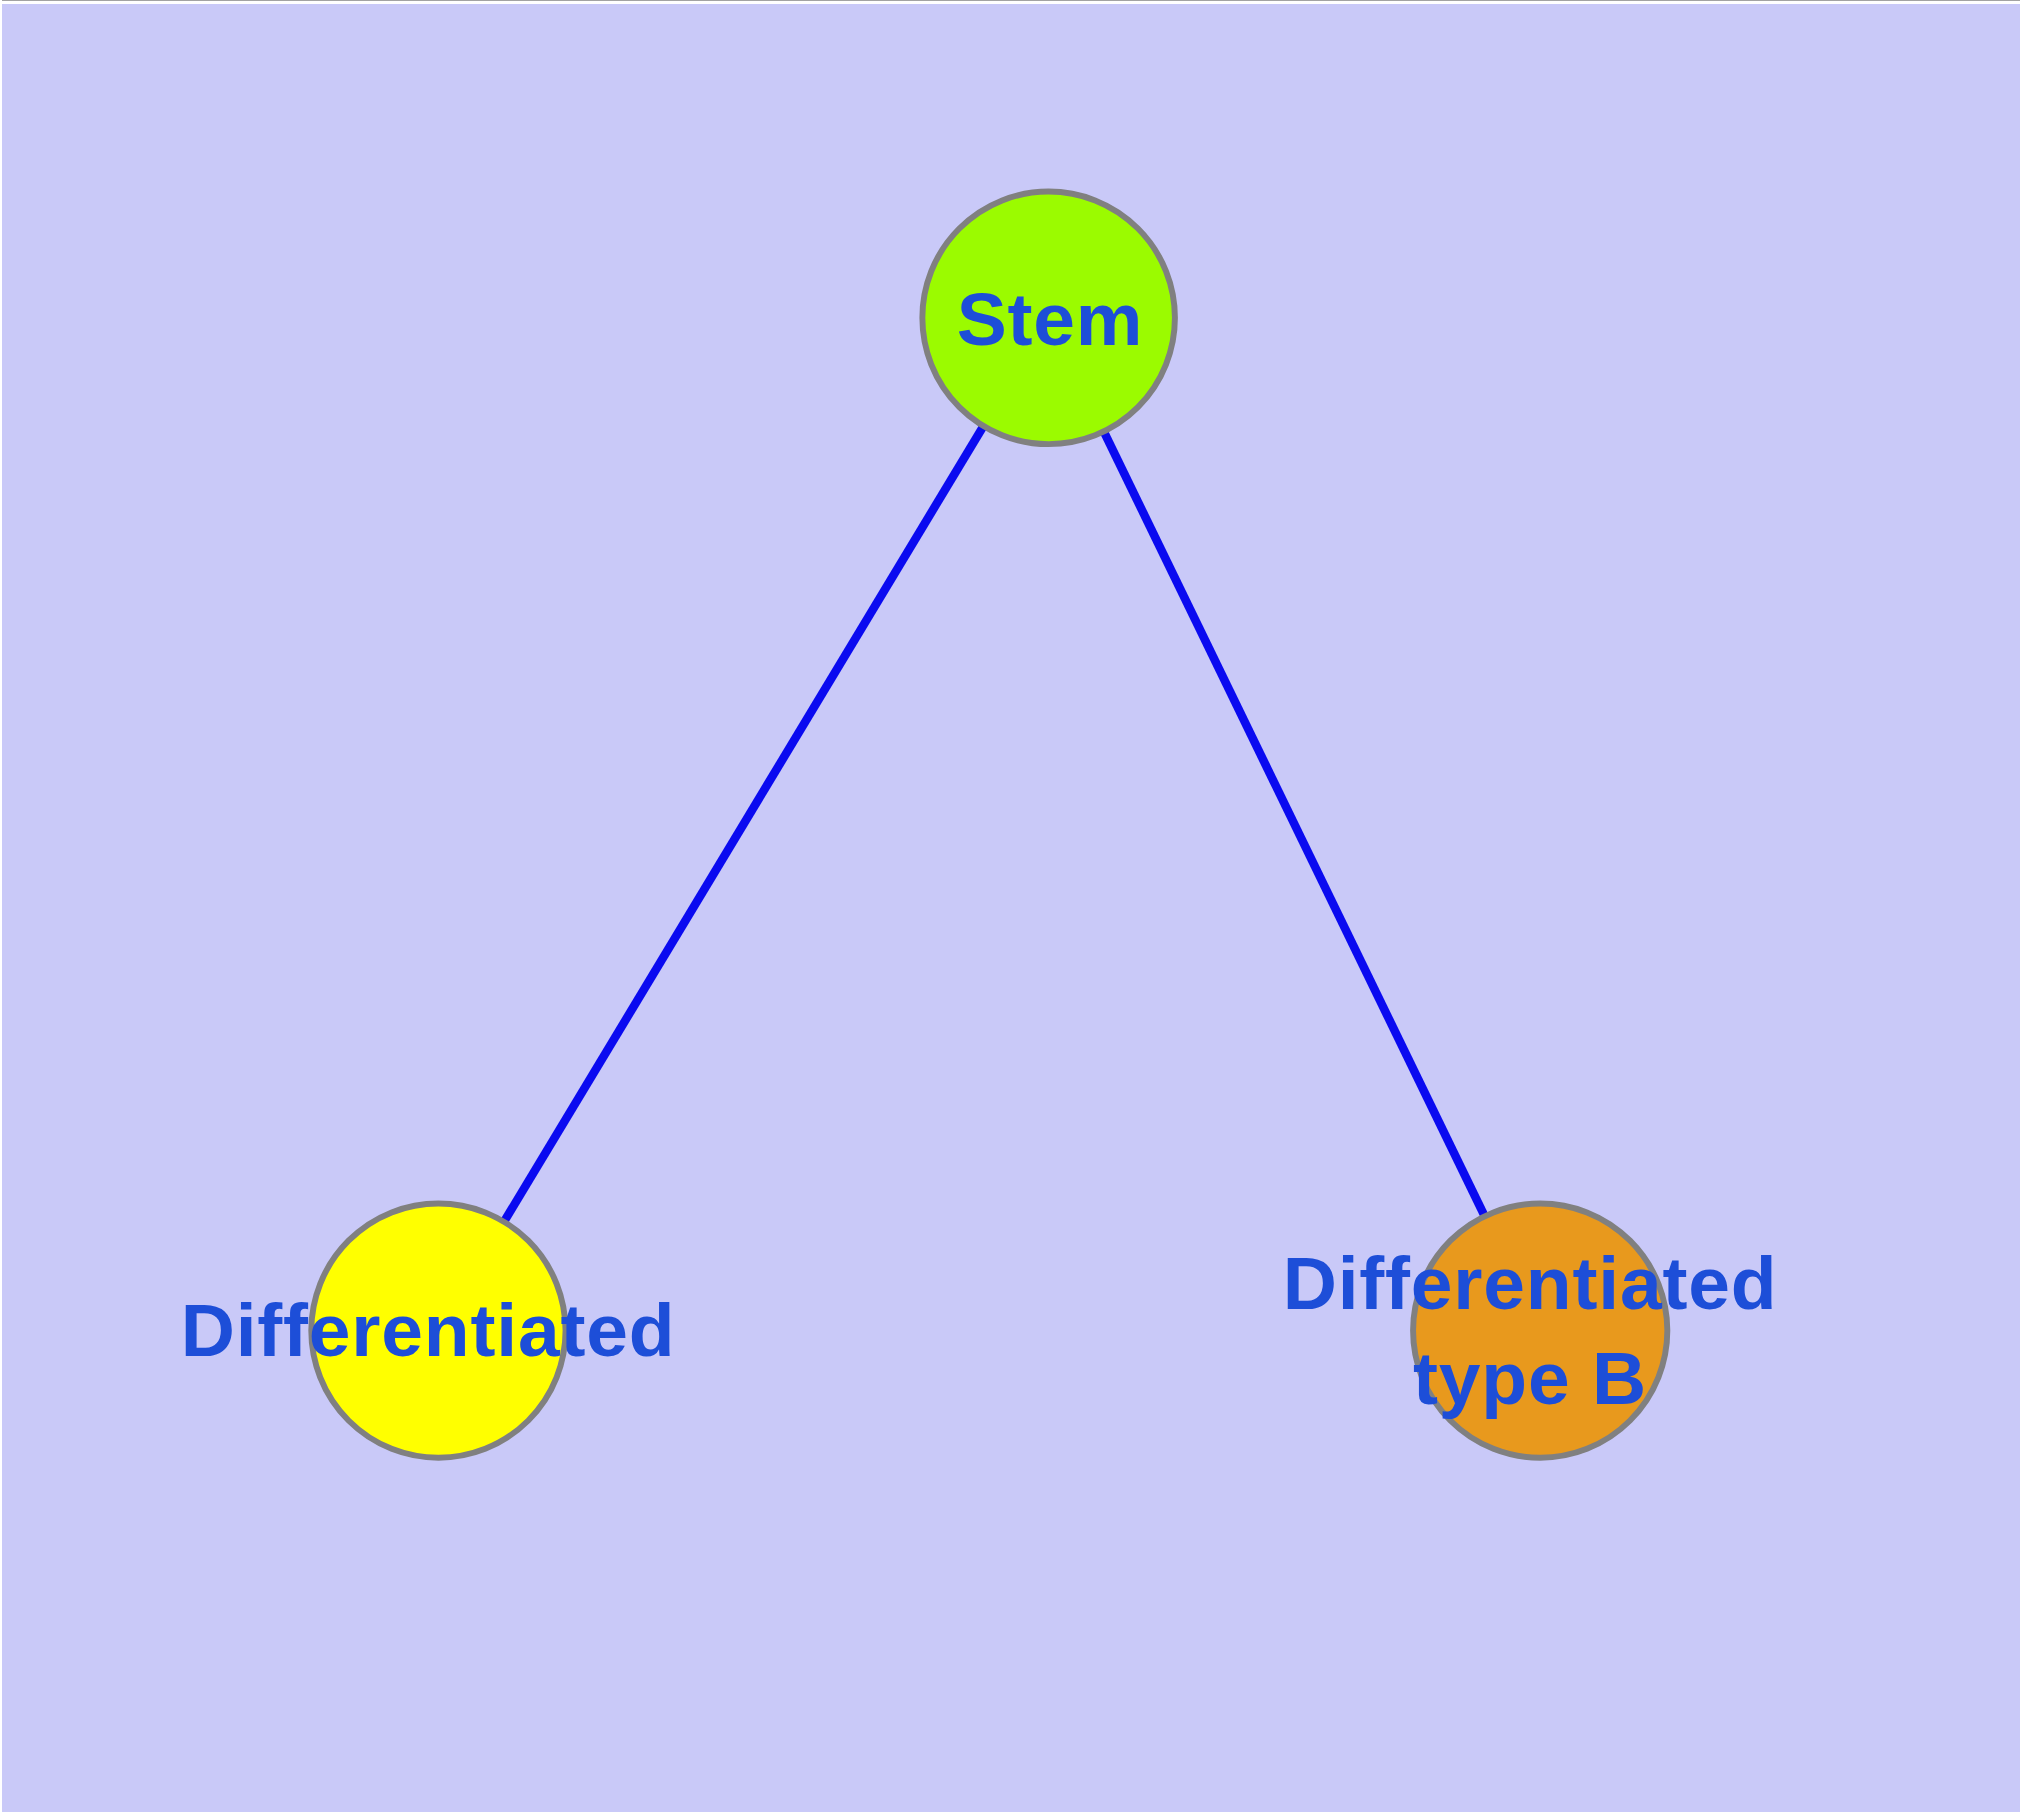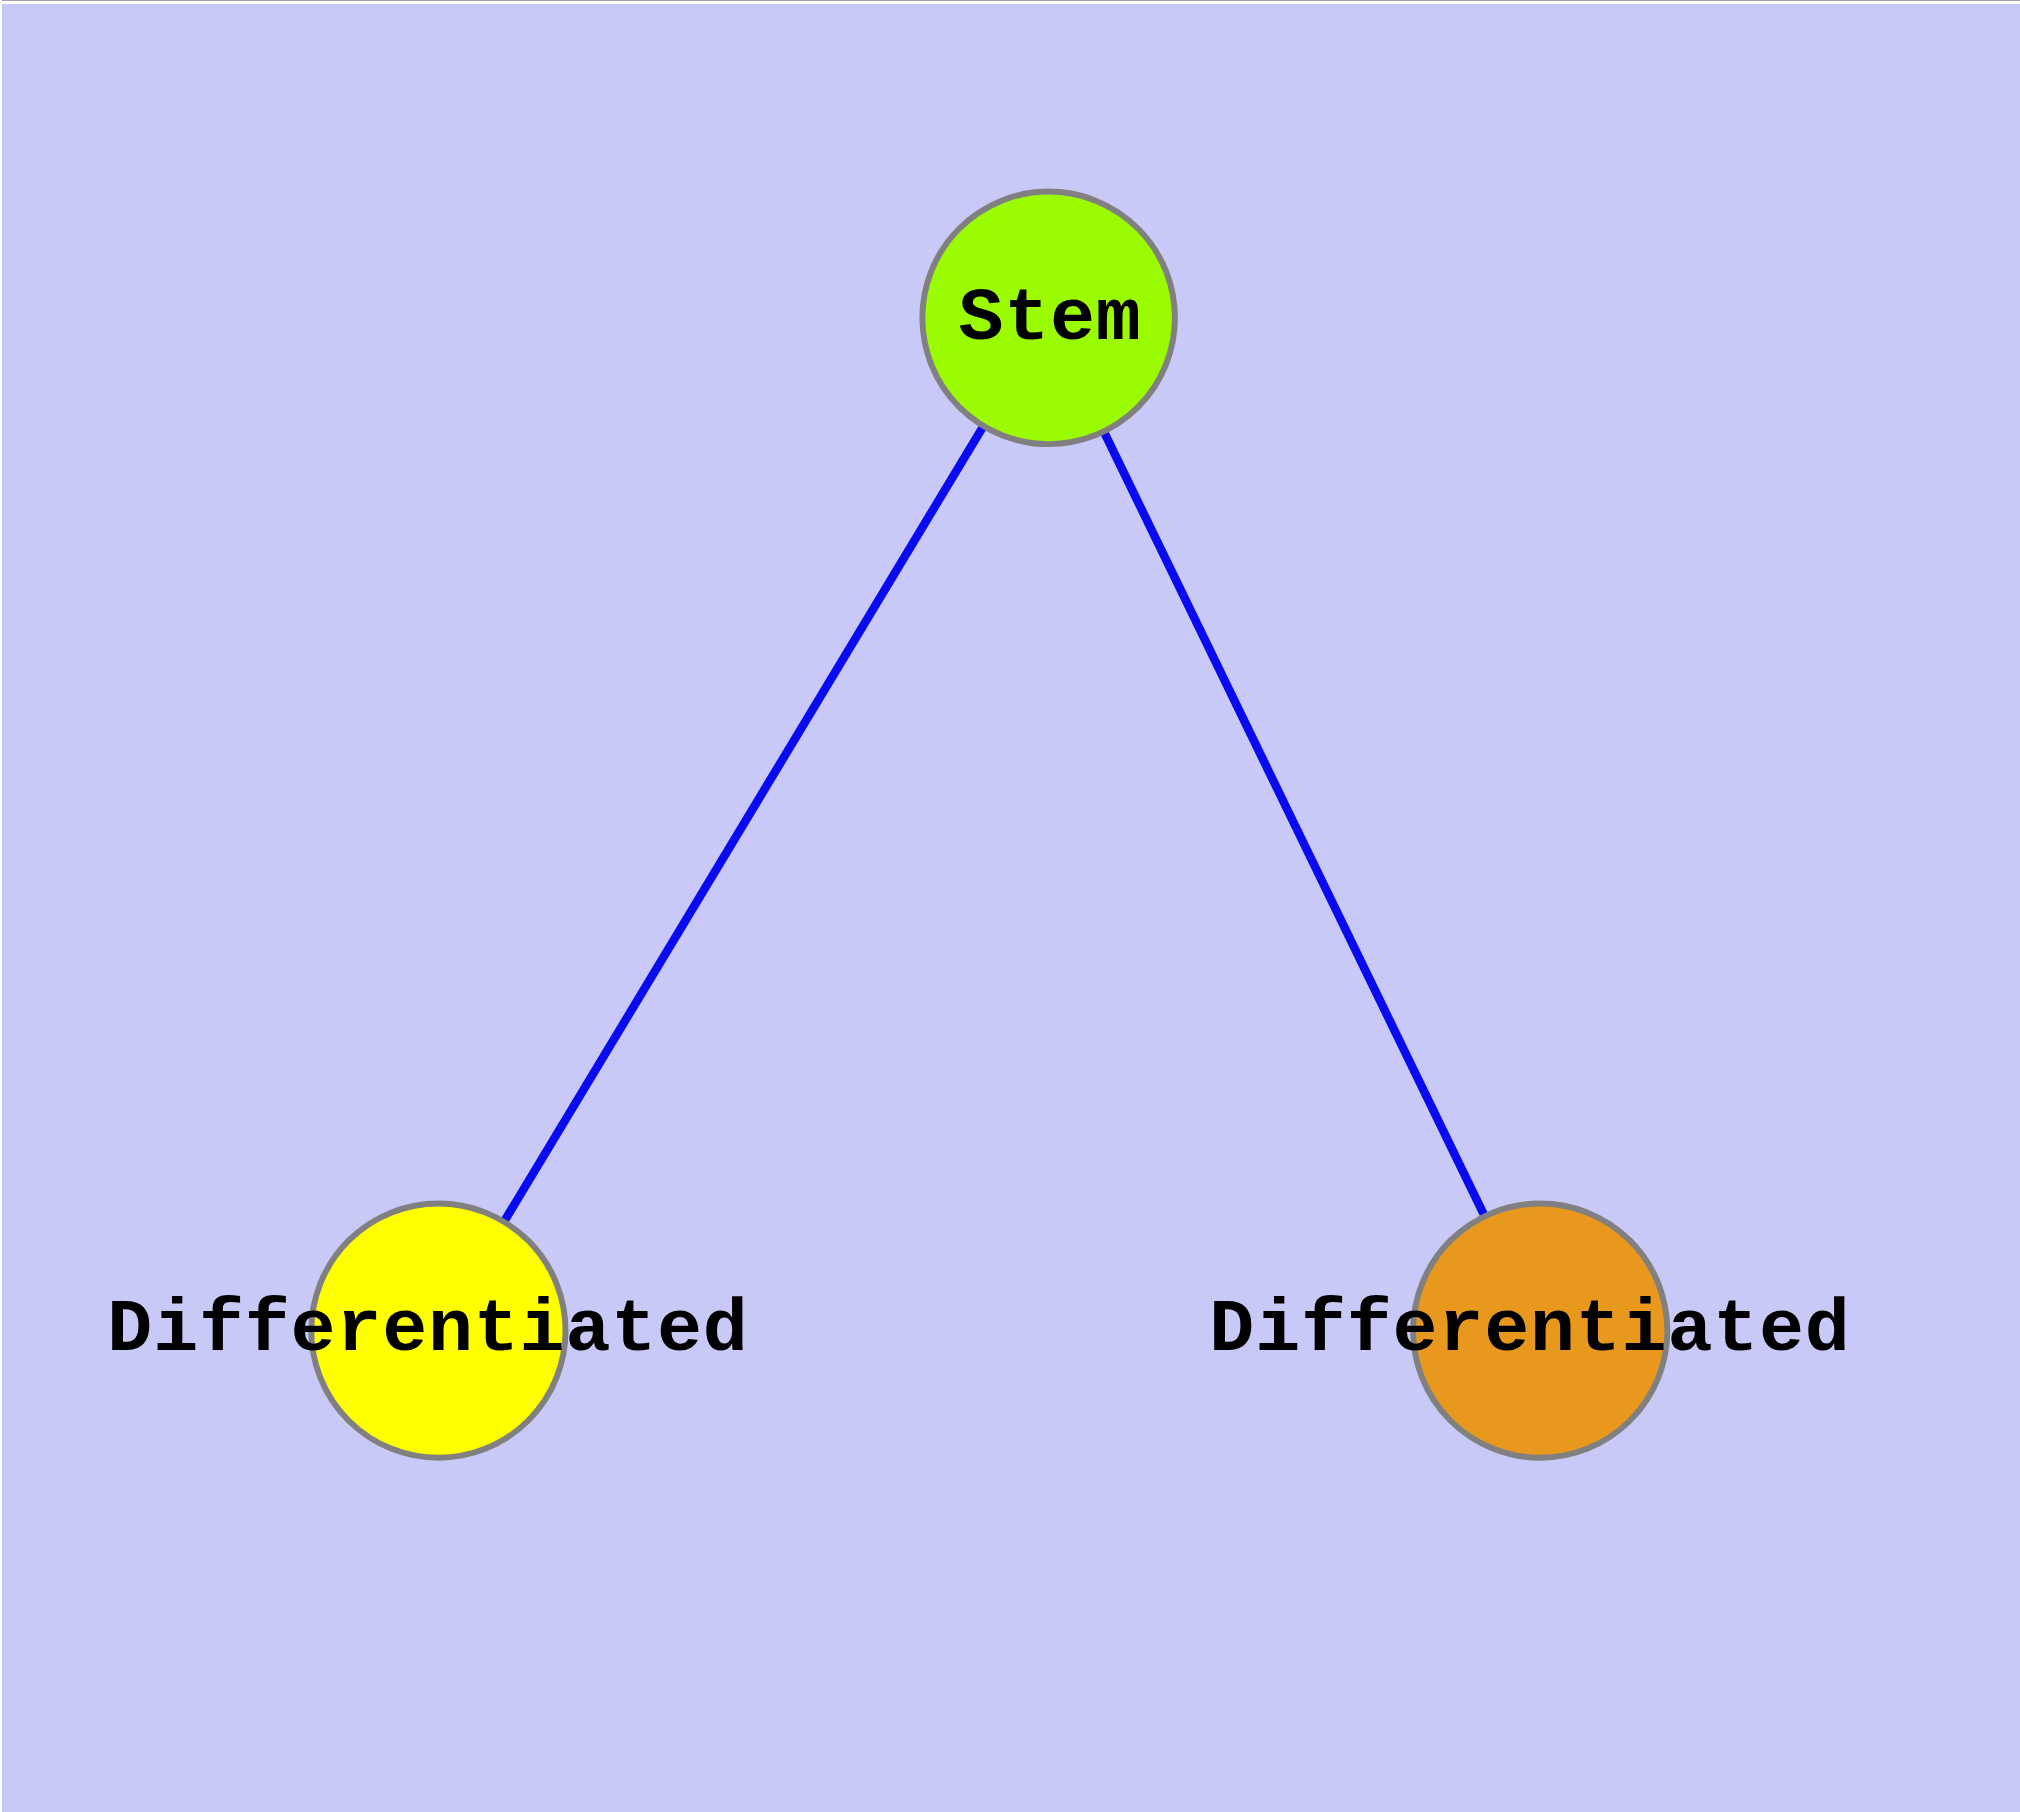--- a/index.html
+++ b/index.html
@@ -32,24 +32,23 @@
     left: 0; top: 0;
     width: 100%; height: 100%;
   }
   .node-label {
     position: absolute;
     transform: translate(-50%, -50%);
     text-align: center;
     font-weight: bold;
     font-size: 75px;
     line-height: 1.27;
-    color: #000000;
+    color: #1d4ed8;
     white-space: nowrap;
     letter-spacing: 0.8px;
-    font-family: Liberation Mono, monospace;
   }
 </style>
 </head>
 <body>
 
 <div class="stage" style="background-color: rgb(201, 201, 248);">
 
   <svg class="graph" viewBox="0 0 2384 2138">
 
     <line x1="1237" y1="375" x2="517" y2="1570" stroke-width="10" stroke="#0a0af0"></line>
@@ -61,18 +60,19 @@
   </svg>
 
   <div class="node-label" style="left:1050px; top:320px;">Stem</div>
 
   <div class="node-label" style="left:428px; top:1331px;">
     <div>Differentiated</div>
   </div>
 
   <div class="node-label" style="left:1530px; top:1331px;">
     <div>Differentiated</div>
+    <div>type B</div>
   </div>
 
   <div class="plot-edge-top"></div>
   <div class="plot-edge-left"></div>
 </div>
 
 
 </body></html>

